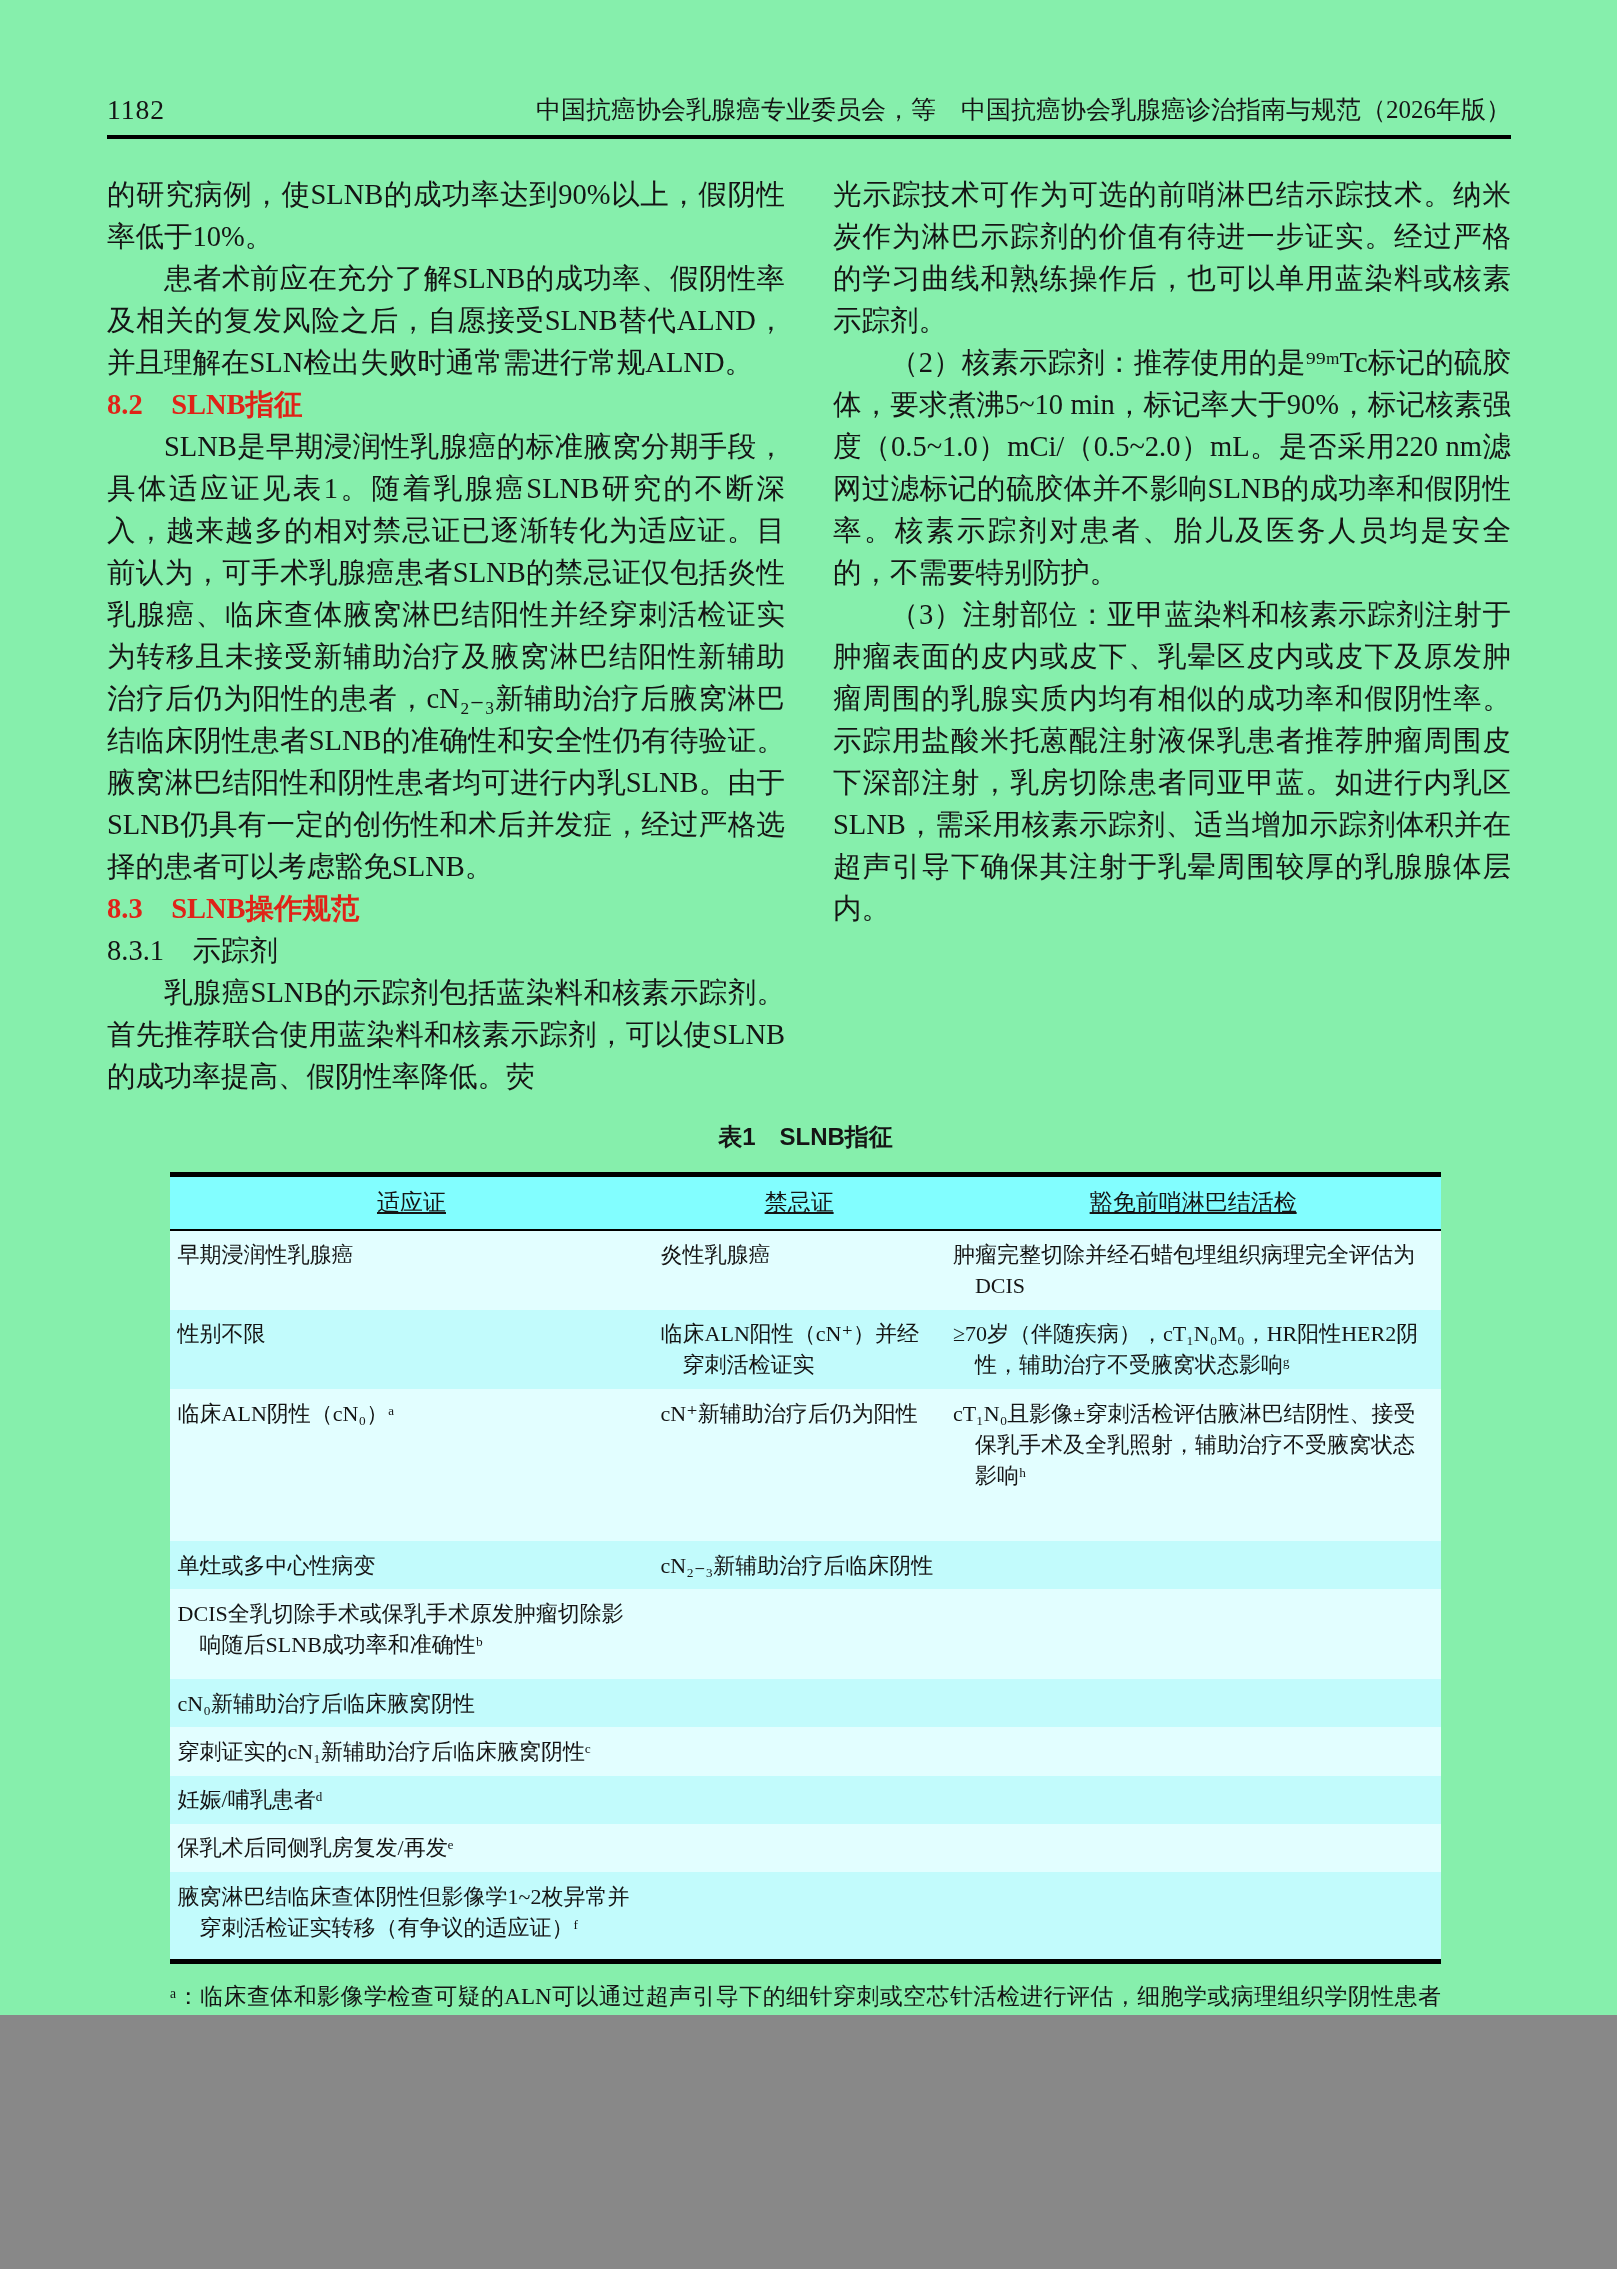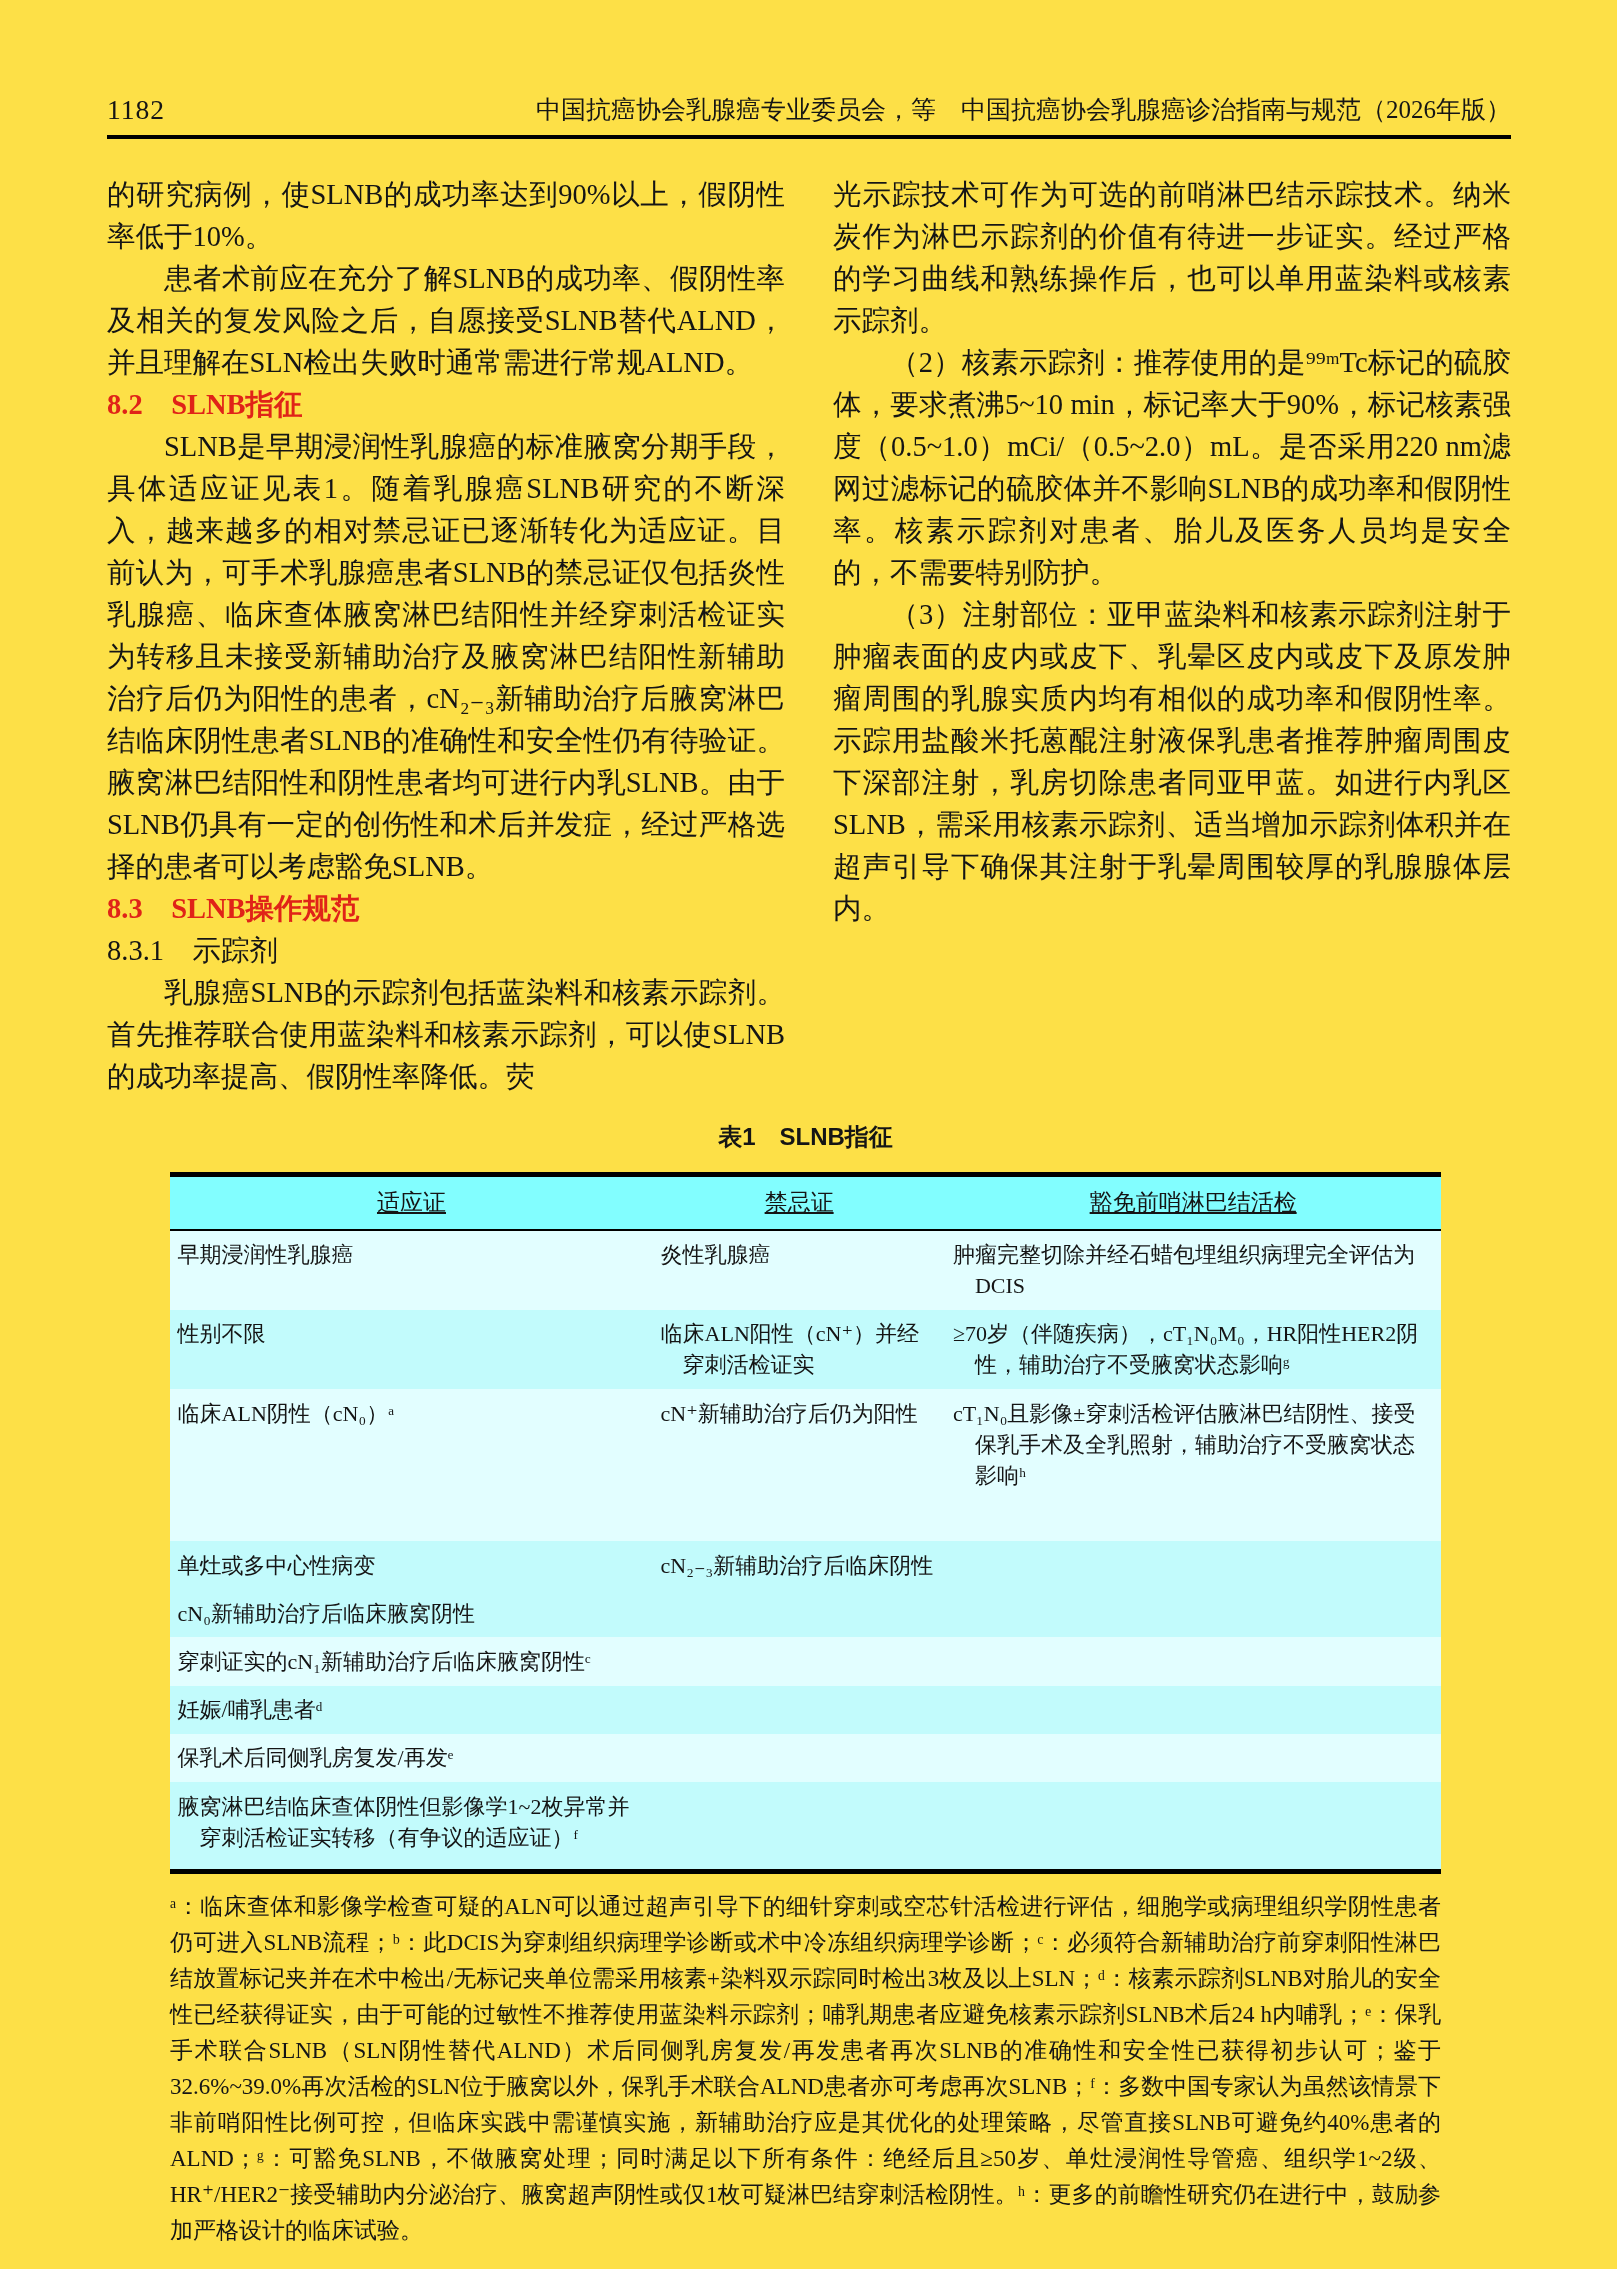--- a/index.html
+++ b/index.html
@@ -1,18 +1,18 @@
 <!DOCTYPE html>
 <html style="--red-heading: #e02318; --table-header-bg: #82feff; --row-light-bg: #e2feff; --row-dark-bg: #c2fbfc;font-size:15px"><head>
 <meta charset="utf-8">
 <style>
   * { margin:0; padding:0; box-sizing:border-box; }
   html,body { background:#888; }
   .page {
-    width:1618px; height:2269px; margin:0 auto; background:#fde047;
+    width:1618px; height:2015px; margin:0 auto; background:#86efac;
     font-family:"Liberation Serif","DejaVu Serif",serif;
     color:#151515; overflow:hidden; position:relative;
     padding:93px 107px 0 107px;
   }
   
   .page-header {
     display:flex; justify-content:space-between; align-items:flex-end;
     padding-bottom:8.6px; border-bottom:4.8px solid #000;
   }
   .page-num { font-size:27.6px; letter-spacing:1px; }
@@ -138,20 +138,31 @@
           <td>
               <div class="hang">单灶或多中心性病变</div>
             </td>
           <td>
               <div class="hang">cN₂₋₃新辅助治疗后临床阴性</div>
             </td>
           <td>
               <div class="hang"></div>
             </td>
         </tr>
+        <tr class="light semi">
+          <td>
+              <div class="hang">DCIS全乳切除手术或保乳手术原发肿瘤切除影响随后SLNB成功率和准确性ᵇ</div>
+            </td>
+          <td>
+              <div class="hang"></div>
+            </td>
+          <td>
+              <div class="hang"></div>
+            </td>
+        </tr>
         <tr class="dark">
           <td>
               <div class="hang">cN₀新辅助治疗后临床腋窝阴性</div>
             </td>
           <td>
               <div class="hang"></div>
             </td>
           <td>
               <div class="hang"></div>
             </td>

